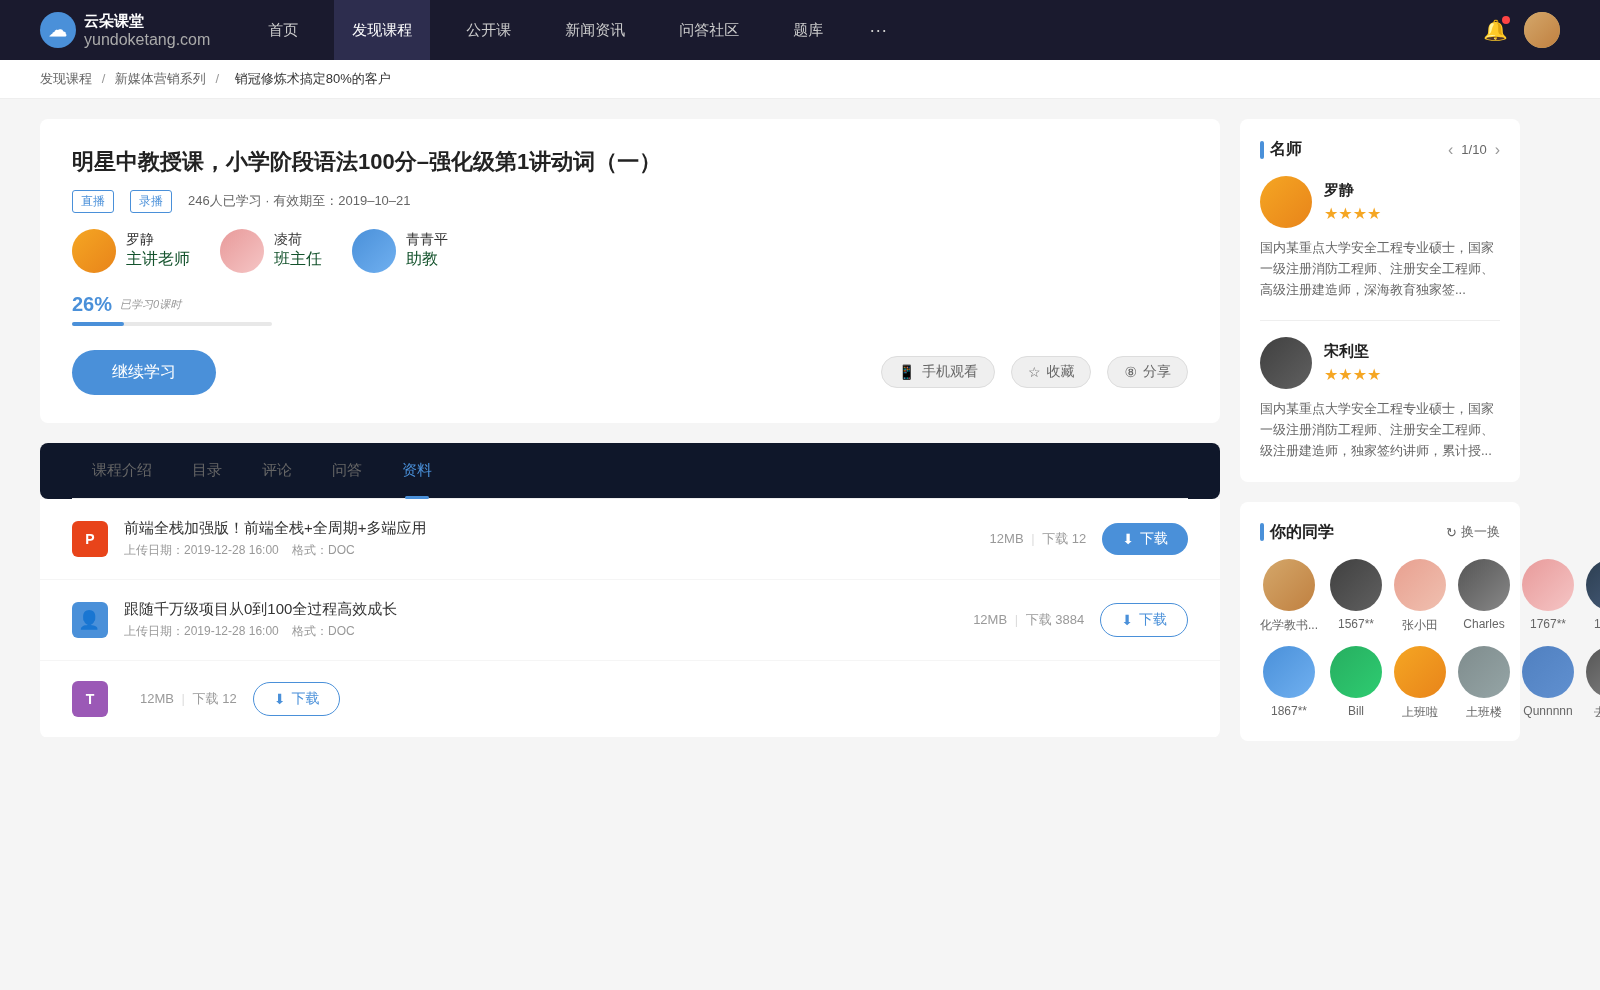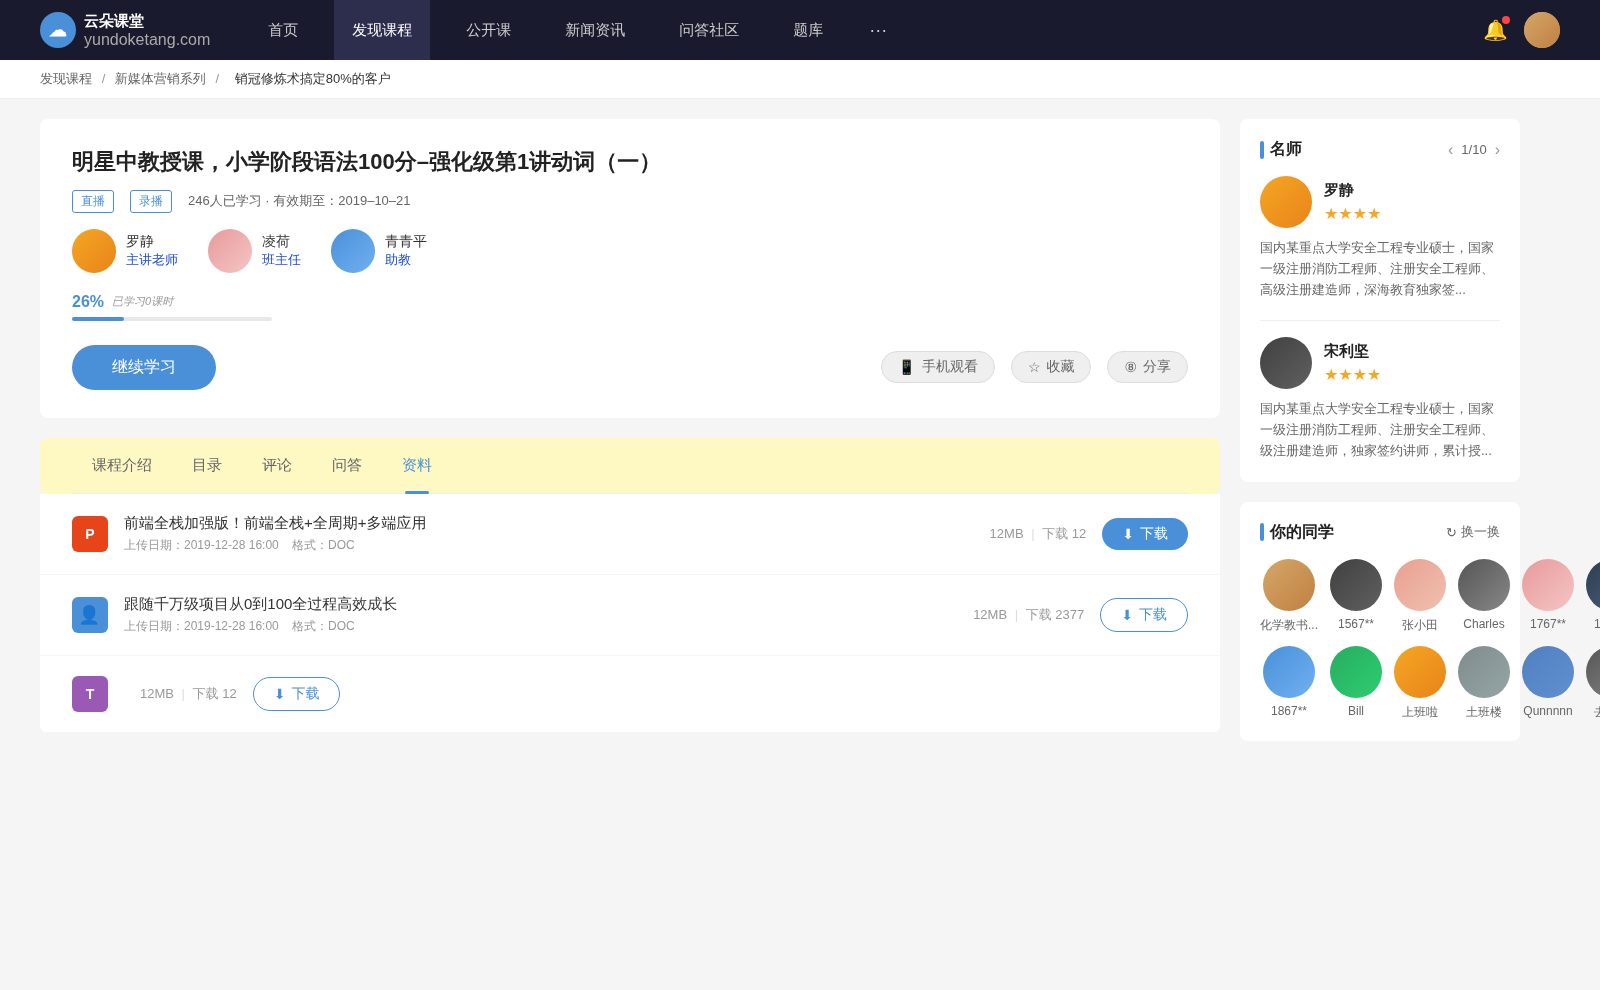--- a/index.html
+++ b/index.html
@@ -36,34 +36,34 @@
     .course-meta { display: flex; align-items: center; gap: 16px; margin-bottom: 16px; }
     .badge { display: inline-block; padding: 2px 8px; border-radius: 3px; font-size: 12px; border: 1px solid; }
     .badge-live { color: #4a90d9; border-color: #4a90d9; }
     .badge-record { color: #4a90d9; border-color: #4a90d9; }
     .course-stats { color: #666; font-size: 13px; }
     .teachers { display: flex; gap: 30px; margin-bottom: 20px; }
     .teacher { display: flex; align-items: center; gap: 10px; }
     .teacher-avatar-placeholder { width: 44px; height: 44px; border-radius: 50%; }
     .teacher-info { }
     .teacher-name { font-size: 14px; color: #333; font-weight: 500; }
-    .teacher-role { font-size: 13px; color: #1d4ed8; }
+    .teacher-role { font-size: 16px; color: #14532d; }
     .progress-section { margin-bottom: 24px; }
     .progress-label { display: flex; align-items: center; gap: 8px; margin-bottom: 6px; }
-    .progress-pct { color: #4a90d9; font-size: 16px; font-weight: bold; }
+    .progress-pct { color: #4a90d9; font-size: 20px; font-weight: bold; }
     .progress-text { color: #999; font-size: 11px; font-style: italic; }
     .progress-bar-bg { height: 4px; background: #e8e8e8; border-radius: 2px; width: 200px; }
     .progress-bar-fill { height: 4px; background: #4a90d9; border-radius: 2px; }
     .action-row { display: flex; align-items: center; gap: 20px; }
     .btn-primary { background: #4a90d9; color: white; border: none; border-radius: 24px; padding: 12px 40px; font-size: 16px; cursor: pointer; font-weight: 500; }
     .action-btns { margin-left: auto; display: flex; gap: 16px; }
     .action-btn { display: flex; align-items: center; gap: 6px; color: #666; font-size: 14px; cursor: pointer; border: 1px solid #ddd; border-radius: 20px; padding: 6px 16px; }
 
     
-    .tabs-section { background: #fef9c3; border-radius: 8px; padding: 0 32px; }
+    .tabs-section { background: #0f172a; border-radius: 8px; padding: 0 32px; }
     .tabs { display: flex; gap: 0; border-bottom: 1px solid #eee; }
     .tab { padding: 18px 20px; font-size: 15px; color: #666; cursor: pointer; position: relative; }
     .tab.active { color: #4a90d9; }
     .tab.active::after { content: ''; position: absolute; bottom: -1px; left: 50%; transform: translateX(-50%); width: 24px; height: 3px; background: #4a90d9; border-radius: 2px; }
 
     
     .file-list { background: white; border-radius: 0 0 8px 8px; }
     .file-item { display: flex; align-items: center; padding: 20px 32px; border-bottom: 1px solid #f5f5f5; }
     .file-icon { width: 36px; height: 36px; border-radius: 6px; display: flex; align-items: center; justify-content: center; color: white; font-size: 14px; font-weight: bold; margin-right: 16px; flex-shrink: 0; }
     .file-icon-p { background: #e8441a; }
@@ -252,21 +252,21 @@
         <div class="file-info">
           <div class="file-name">跟随千万级项目从0到100全过程高效成长</div>
           <div class="file-meta">
             <span>上传日期：2019-12-28  16:00</span>&nbsp;&nbsp;&nbsp;
             <span>格式：DOC</span>
           </div>
         </div>
         <div class="file-size">
           <span>12MB</span>
           <span class="file-sep"> | </span>
-          <span>下载 2377</span>
+          <span>下载 3884</span>
         </div>
         <button class="btn-download">
           <span>⬇</span>
           <span>下载</span>
         </button>
       </div>
 
       <div class="file-item">
         <div class="file-icon file-icon-t">T</div>
         <div class="file-size">

